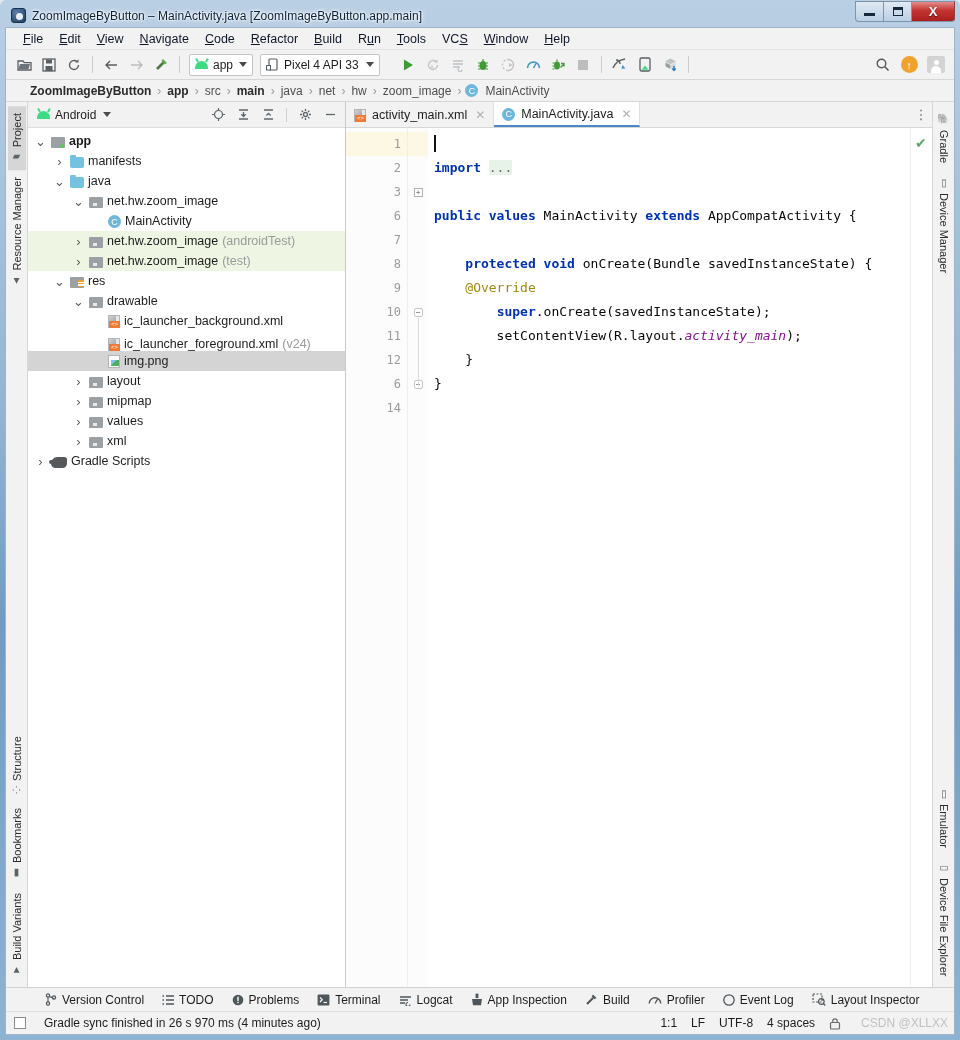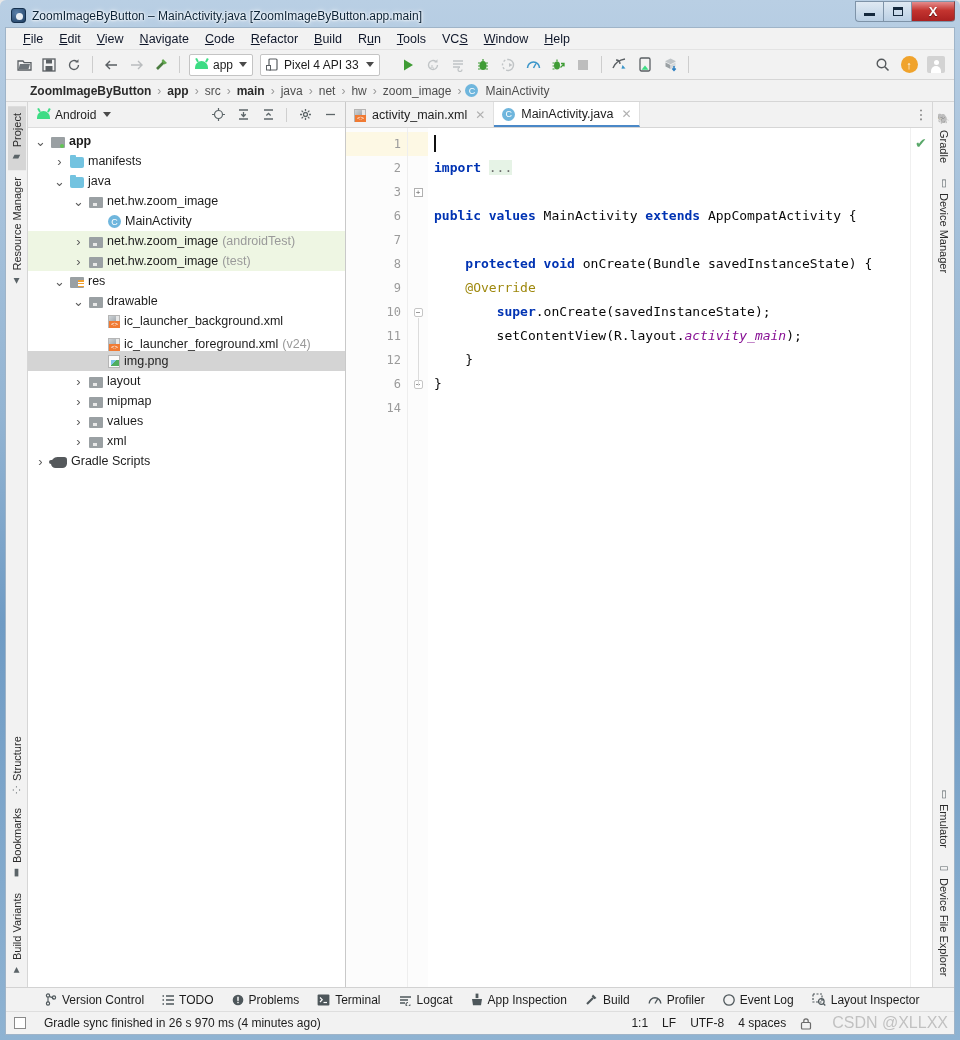--- a/index.html
+++ b/index.html
@@ -355,21 +355,21 @@
     border-top: 1px solid #dedede; padding: 0 6px 0 8px;
     font-size: 12px; color: #1d1d1d;
   }
   #status-left { display: flex; align-items: center; gap: 18px; }
   .status-sq {
     width: 12px; height: 12px; border: 1.5px solid #8a8a8a; background: #fff;
   }
   #status-right { margin-left: auto; display: flex; align-items: center; gap: 14px; }
   .lock-ico { color: #6b6b6b; font-size: 12px; }
   .watermark {
-    margin-left: 6px; color: #b9b9b9; font-size: 16px; opacity: .85; white-space: nowrap;
+    margin-left: 6px; color: #b9b9b9; font-size: 12px; opacity: .85; white-space: nowrap;
   }
 
   
   svg { display: block; }
 </style>
 </head>
 <body>
 
 <div id="window">
 

